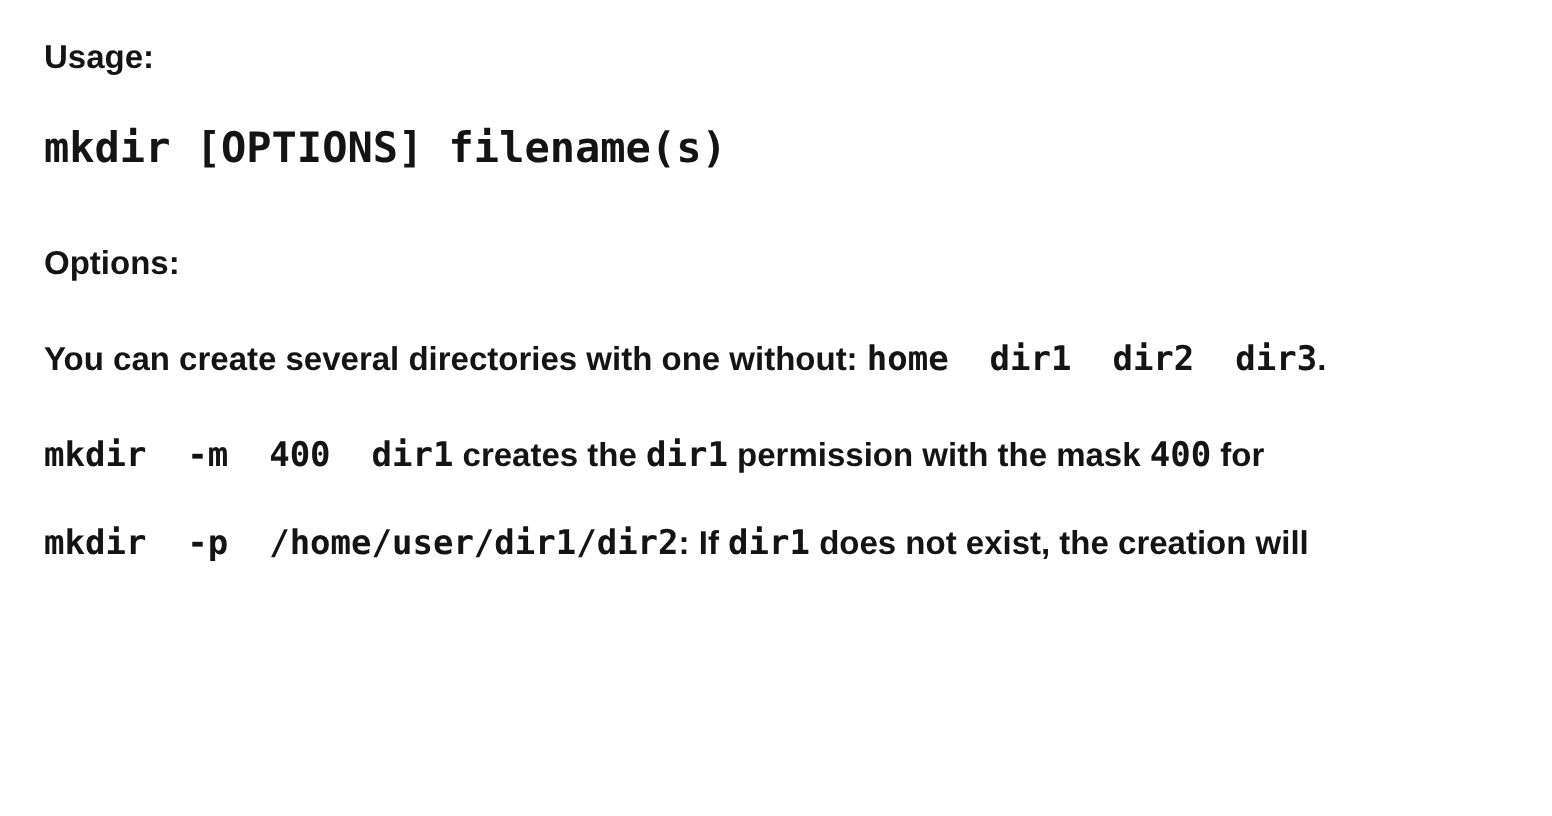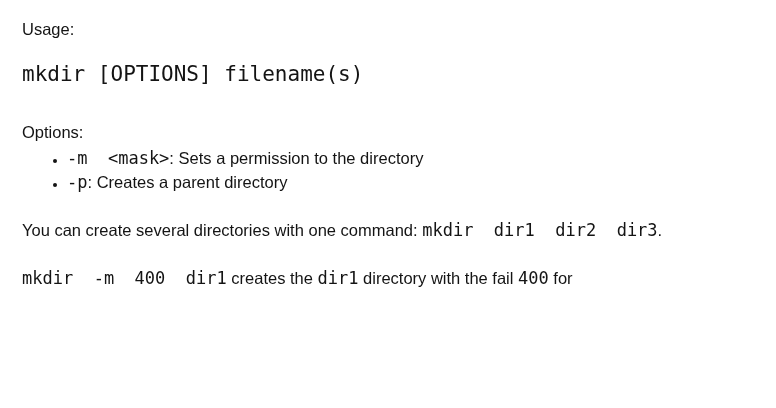--- a/index.html
+++ b/index.html
@@ -12,20 +12,21 @@
     background: #ffffff;
     color: #141414;
     font-family: "Liberation Sans", sans-serif;
     overflow: hidden;
   }
   .doc {
     padding: 14px 30px 0 22px;
     box-sizing: border-box;
     width: 776px;
     height: 342px;
+    font-weight: bold;
   }
   .prose {
     font-size: 16.5px;
     margin: 0;
   }
   .usage-label {
     margin-top: 4px;
     line-height: 22px;
   }
   .code-heading {
@@ -74,29 +75,26 @@
 <body>
 
 <main class="doc">
 
   <p class="prose usage-label">Usage:</p>
 
   <p class="code-heading">mkdir [OPTIONS] filename(s)</p>
 
   <p class="prose options-label">Options:</p>
 
-  <ul class="options-list">
-    <li><span class="code">-m  &lt;mask&gt;</span><span class="txt">: Sets a permission to the directory</span></li>
-    <li><span class="code">-p</span><span class="txt">: Creates a parent directory</span></li>
-  </ul>
 
   <div class="prose para para-a">
-      <div class="line"><span class="txt">You can create several directories with one command: </span><span class="code">mkdir  dir1  dir2  dir3</span><span class="txt">.</span></div>
+      <div class="line"><span class="txt">You can create several directories with one without: </span><span class="code">home  dir1  dir2  dir3</span><span class="txt">.</span></div>
     </div>
 
   <div class="prose para para-b">
-      <div class="line"><span class="code">mkdir  -m  400  dir1</span><span class="txt"> creates the </span><span class="code">dir1</span><span class="txt"> directory with the fail </span><span class="code">400</span><span class="txt"> for</span></div>
+      <div class="line"><span class="code">mkdir  -m  400  dir1</span><span class="txt"> creates the </span><span class="code">dir1</span><span class="txt"> permission with the mask </span><span class="code">400</span><span class="txt"> for</span></div>
     </div>
 
   <div class="prose para para-c">
+      <div class="line"><span class="code">mkdir  -p  /home/user/dir1/dir2</span><span class="txt">: If </span><span class="code">dir1</span><span class="txt"> does not exist, the creation will</span></div>
     </div>
 
 </main>
 
 </body></html>

